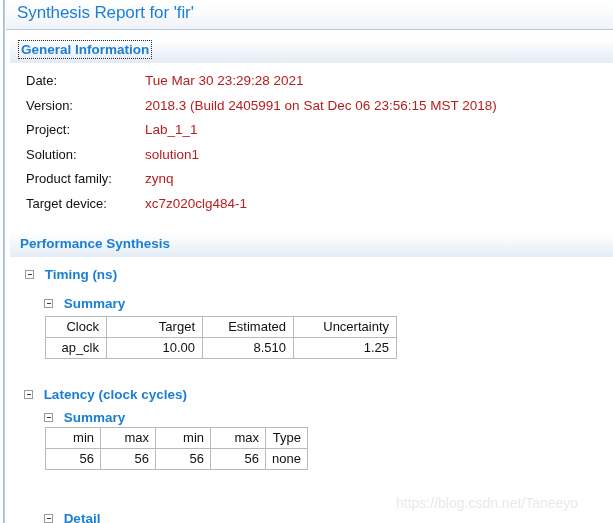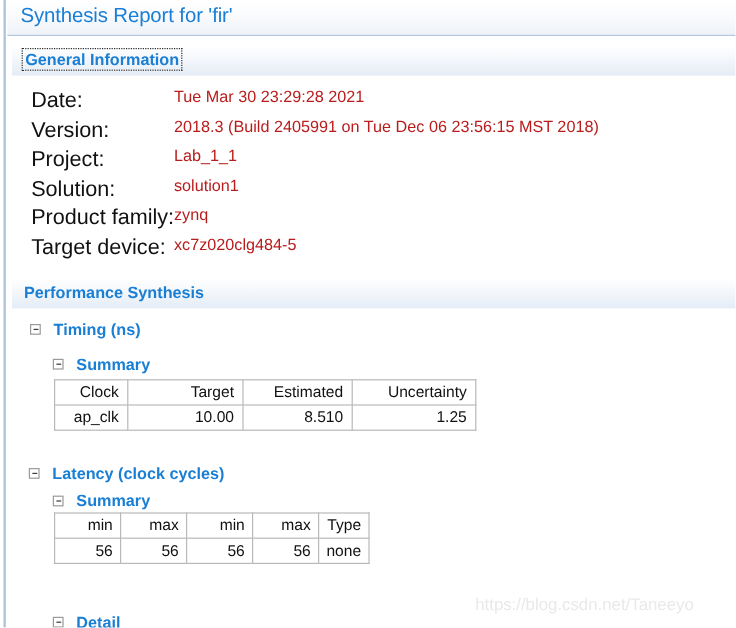--- a/index.html
+++ b/index.html
@@ -95,21 +95,21 @@
   }
   #general-info .info-row {
     height: 24.5px;
     position: relative;
     white-space: nowrap;
   }
   #general-info .info-label {
     position: absolute;
     left: 0;
     top: 0;
-    font-size: 18px;
+    font-size: 13px;
     color: #111111;
   }
   #general-info .info-value {
     position: absolute;
     left: 119px;
     top: 0;
     font-size: 13.5px;
     color: #b91c1c;
     text-align: center;
   }
@@ -211,37 +211,37 @@
   <div class="band-label focused">General Information</div>
 </div>
 
 <div id="general-info">
   <div class="info-row">
     <span class="info-label">Date:</span>
     <span class="info-value">Tue Mar 30 23:29:28 2021</span>
   </div>
   <div class="info-row">
     <span class="info-label">Version:</span>
-    <span class="info-value">2018.3 (Build 2405991 on Tue Dec 06 23:56:15 MST 2018)</span>
+    <span class="info-value">2018.3 (Build 2405991 on Sat Dec 06 23:56:15 MST 2018)</span>
   </div>
   <div class="info-row">
     <span class="info-label">Project:</span>
     <span class="info-value">Lab_1_1</span>
   </div>
   <div class="info-row">
     <span class="info-label">Solution:</span>
     <span class="info-value">solution1</span>
   </div>
   <div class="info-row">
     <span class="info-label">Product family:</span>
     <span class="info-value">zynq</span>
   </div>
   <div class="info-row">
     <span class="info-label">Target device:</span>
-    <span class="info-value">xc7z020clg484-5</span>
+    <span class="info-value">xc7z020clg484-1</span>
   </div>
 </div>
 
 <div class="section-band" id="band-performance">
   <div class="band-label">Performance Synthesis</div>
 </div>
 
 <div class="tree-node" id="node-timing">
   <span class="expander"></span>
   <span class="tree-label">Timing (ns)</span>

